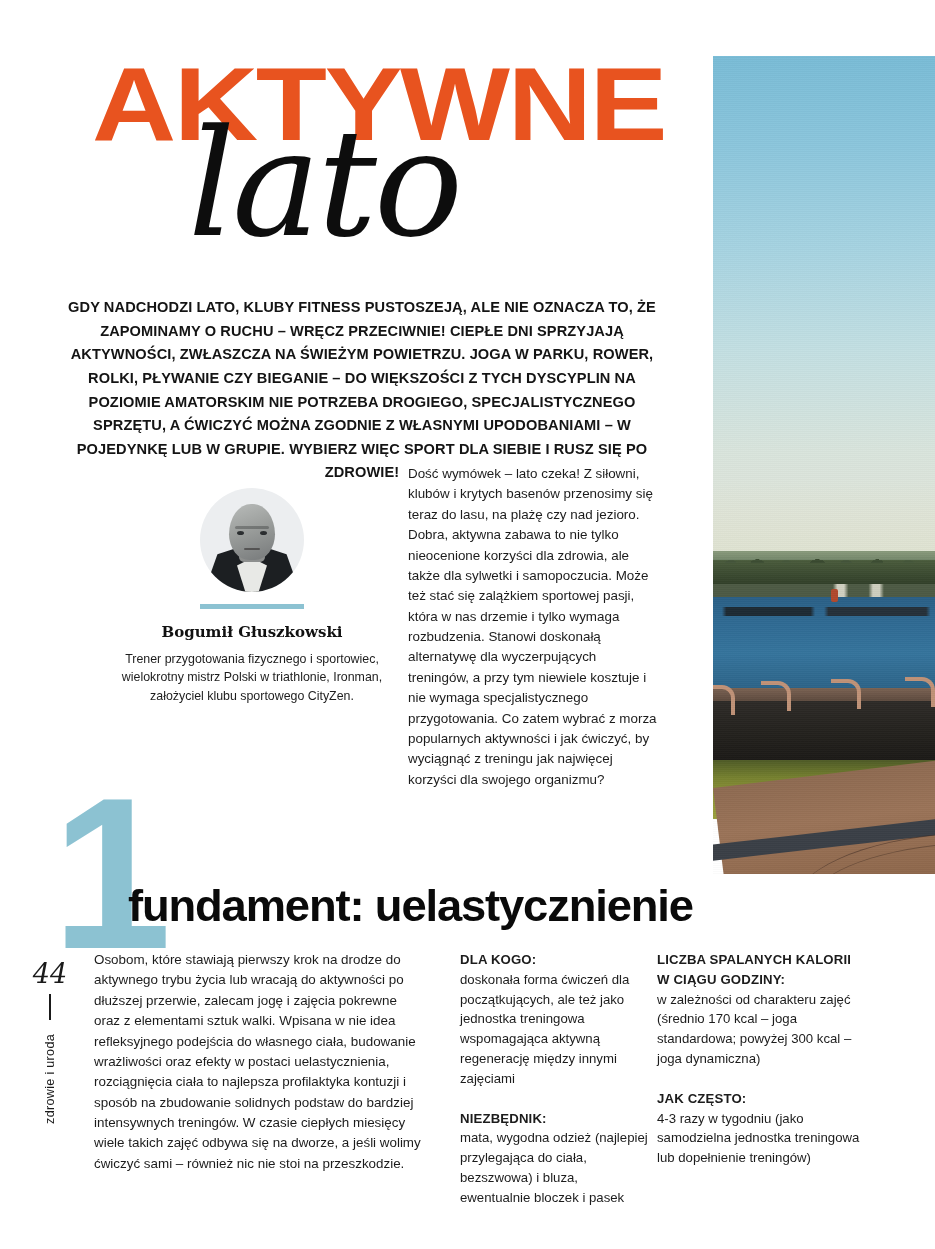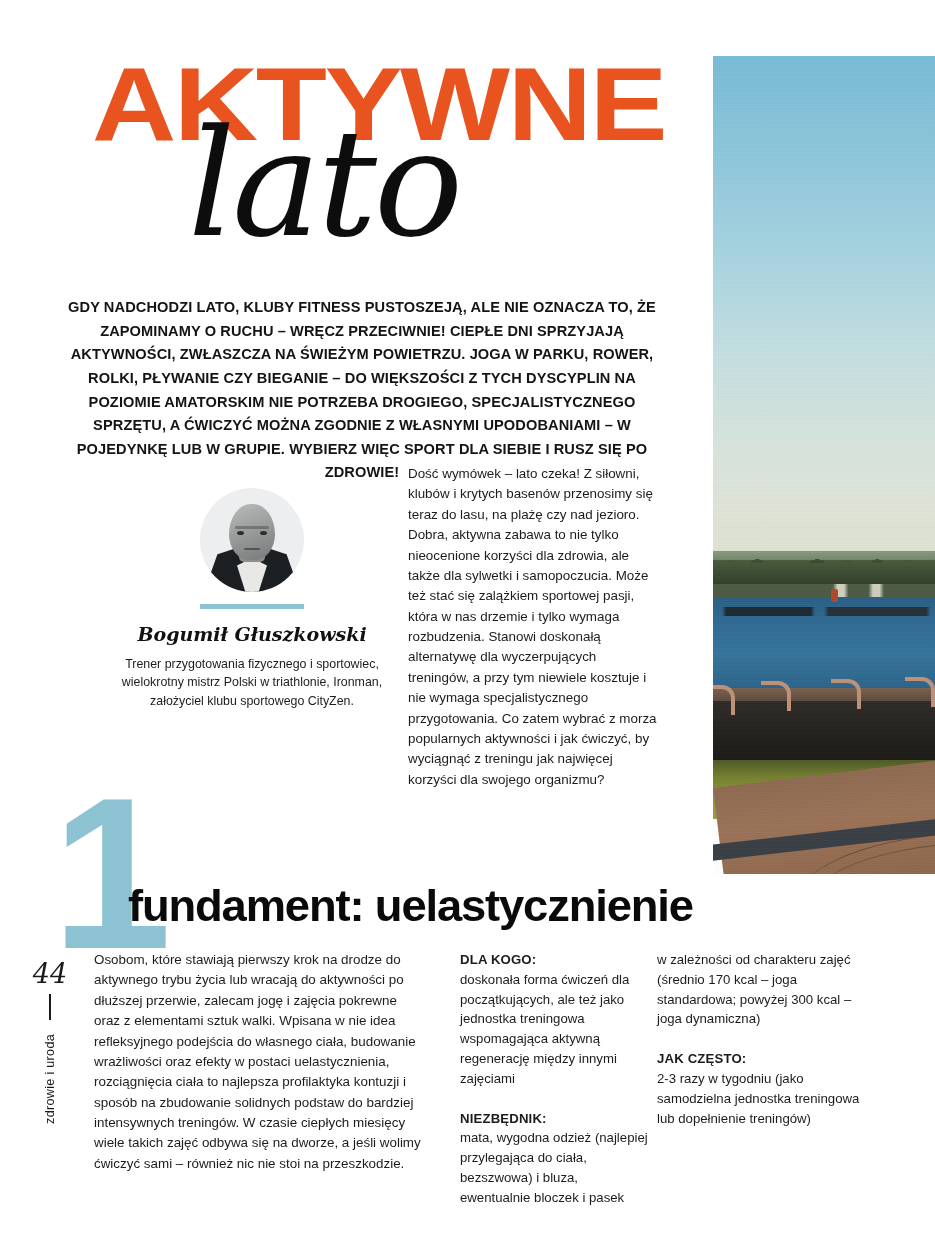--- a/index.html
+++ b/index.html
@@ -232,22 +232,22 @@
     transform: translateX(-50%);
     background: rgba(50,46,46,.6); border-radius: 2px;
   }
   .author-rule {
     width: 104px; height: 5px; margin: 12px auto 0;
     background: #8cc2d2;
   }
   .author-name {
     margin-top: 14px;
     font-family: "DejaVu Serif", "Liberation Serif", serif;
-    font-style: italic; font-weight: 700;
-    font-size: 19px; line-height: 1.25;
+    font-weight: 700;
+    font-size: 15px; line-height: 1.25;
     color: #111;
   }
   .author-desc {
     margin-top: 8px;
     font-size: 12.4px; line-height: 1.5; color: #1d1d1d;
   }
 
   
   .intro-col {
     position: absolute;
@@ -404,25 +404,26 @@
         <p>doskonała forma ćwiczeń dla początkujących, ale też jako jednostka treningowa wspomagająca aktywną regenerację między innymi zajęciami</p>
       </div>
       <div class="block">
         <p class="sub-head">NIEZBĘDNIK:</p>
         <p>mata, wygodna odzież (najlepiej przylegająca do ciała, bezszwowa) i bluza, ewentualnie bloczek i pasek</p>
       </div>
     </div>
 
     <div class="col col-3">
       <div class="block">
+        <p class="sub-head">LICZBA SPALANYCH KALORII W CIĄGU GODZINY:</p>
         <p>w zależności od charakteru zajęć (średnio 170 kcal – joga standardowa; powyżej 300 kcal – joga dynamiczna)</p>
       </div>
       <div class="block">
         <p class="sub-head">JAK CZĘSTO:</p>
-        <p>2-3 razy w tygodniu (jako samodzielna jednostka treningowa lub dopełnienie treningów)</p>
+        <p>4-3 razy w tygodniu (jako samodzielna jednostka treningowa lub dopełnienie treningów)</p>
       </div>
     </div>
   </div>
 
   <div class="folio">
     <div class="folio-num">44</div>
     <div class="folio-rule"></div>
     <div class="folio-label">zdrowie i uroda</div>
   </div>
 

